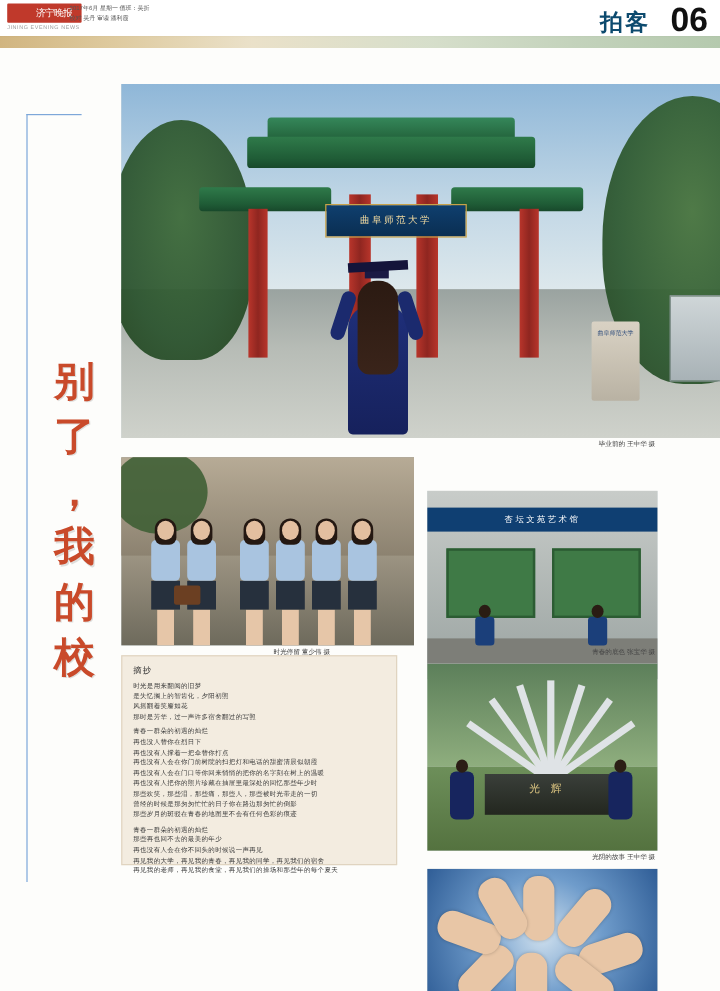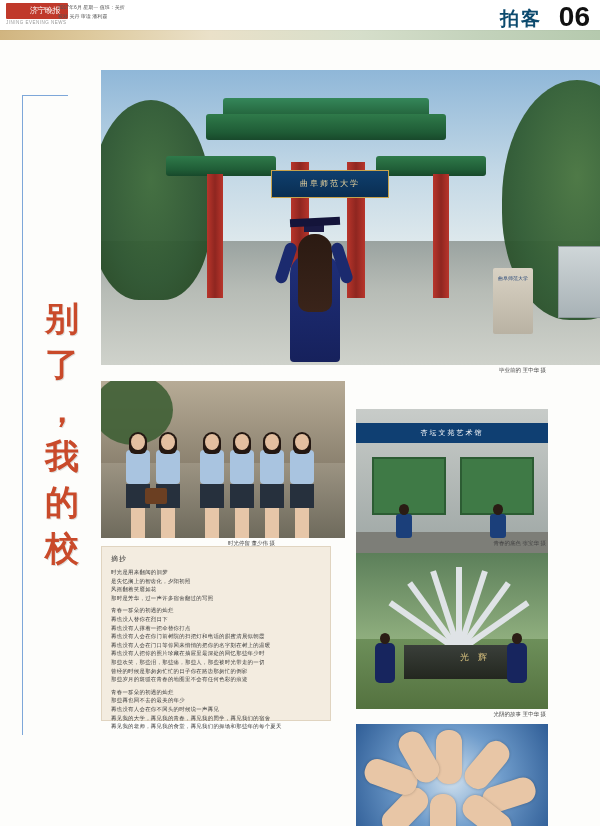--- a/index.html
+++ b/index.html
@@ -268,21 +268,21 @@
   .pp1 { left: 38px; }
   .pp2 { left: 132px; }
 
   
   .p4 { left: 356px; top: 553px; width: 192px; height: 156px; }
   .p4-sky { position:absolute; left:0; top:0; width:100%; height:55%; background: linear-gradient(180deg,#5c7f5a 0%, #8fae7e 100%); }
   .p4-grass { position:absolute; left:0; bottom:0; width:100%; height:45%; background: linear-gradient(180deg,#6d8f5a 0%, #54723f 100%); }
   .p4-sculpt { position:absolute; left:60px; top:14px; width:86px; height:84px; }
   .p4-sculpt i { position:absolute; left:40px; top:0; width:6px; height:84px; background:#dfe3e6; transform-origin: 50% 100%; display:block; }
   .p4-base { position:absolute; left:48px; top:92px; width:104px; height:34px; background:linear-gradient(180deg,#3a3f3a 0%, #23271f 100%); }
-  .p4-base-text { position:absolute; left:48px; top:98px; width:104px; text-align:center; color:#d9c27f; font-size:9px; letter-spacing:3px; font-family:"DejaVu Serif", serif; white-space:nowrap;padding-left:19px; }
+  .p4-base-text { position:absolute; left:48px; top:98px; width:104px; text-align:center; color:#d9c27f; font-size:9px; letter-spacing:3px; font-family:"DejaVu Serif", serif; white-space:nowrap; }
   .p4-fig { position:absolute; bottom:26px; width:22px; height:50px; }
   .p4-fig .h { position:absolute; left:6px; top:0; width:10px; height:11px; background:#2b1d15; border-radius:50%; }
   .p4-fig .b { position:absolute; left:1px; top:10px; width:20px; height:40px; background:#17255e; border-radius:5px; }
   .f1 { left: 18px; }
   .f2 { left: 150px; }
 
   
   .p5 { left: 356px; top: 724px; width: 192px; height: 102px; }
   .p5-bg { position:absolute; inset:0; background: radial-gradient(circle at 50% 55%, #cfe0ee 0%, #6f9ccb 45%, #2f5d96 100%); }
   .p5-hand { position:absolute; width:26px; height:54px; background:#e8c6a6; border-radius:12px; box-shadow: 0 0 3px rgba(0,0,0,.25); }

